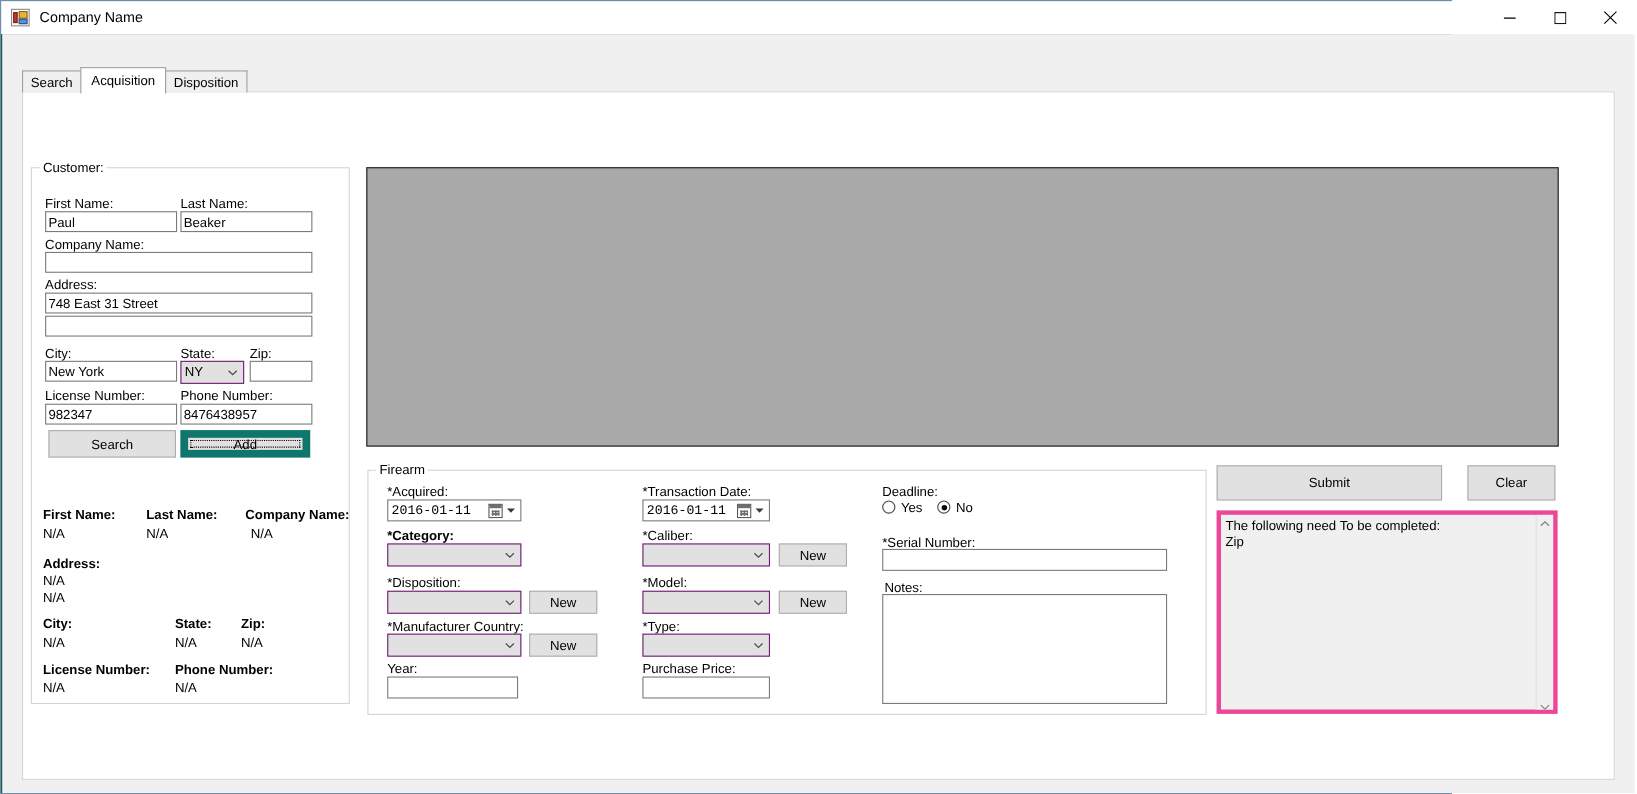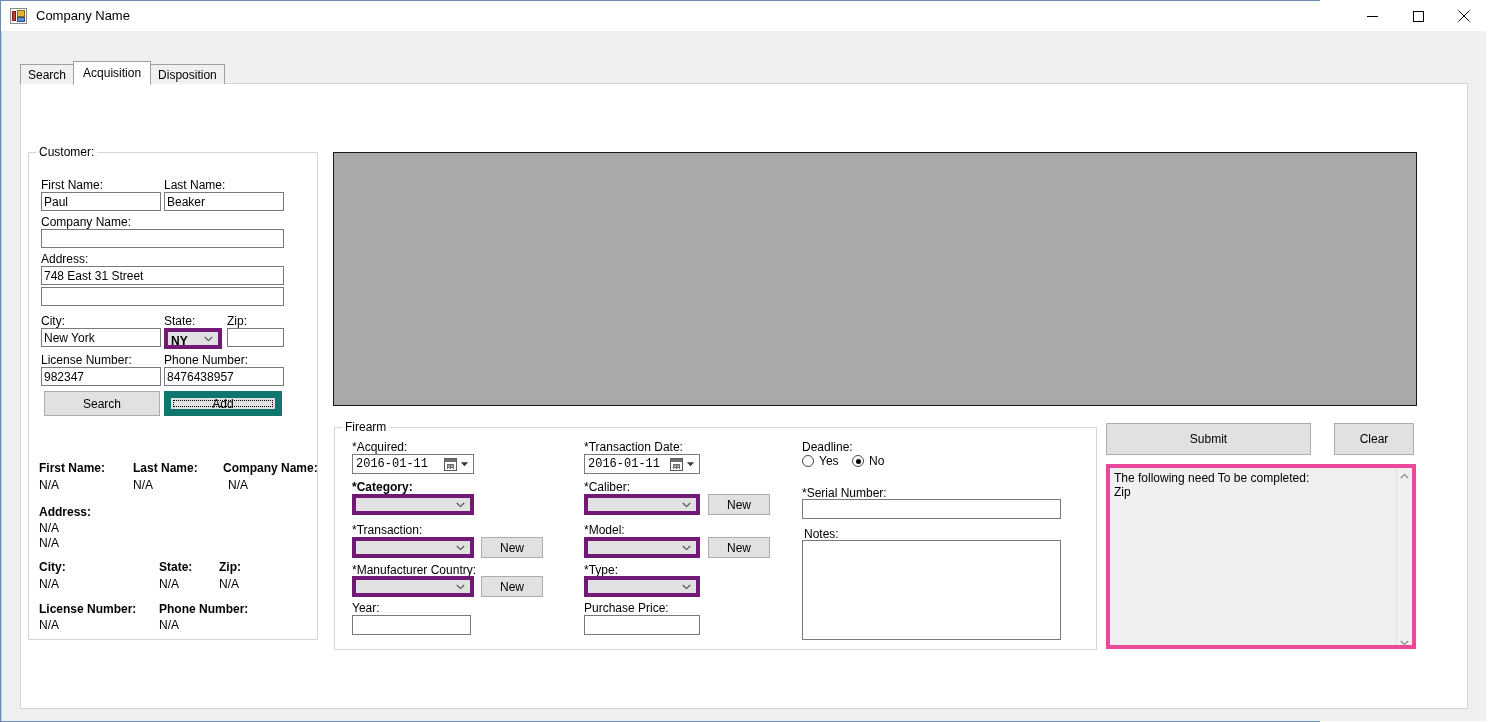--- a/index.html
+++ b/index.html
@@ -16,21 +16,21 @@
     overflow: hidden;
   }
 
   
   .window {
     position: absolute;
     left: 0; top: 0;
     width: 1320px; height: 722px;
     box-sizing: border-box;
     border: 1px solid #6a8cb5;
-    background: #f0abfc;
+    background: #14532d;
   }
 
   
   .titlebar {
     position: absolute;
     left: 0; top: 0;
     width: 1486px; height: 30px;
     background: #ffffff;
     display: flex;
     align-items: center;
@@ -161,28 +161,27 @@
     color: #000;
     padding: 0 2px;
     line-height: 18px;
     white-space: nowrap;
     overflow: hidden;
   }
   .combo {
     position: absolute;
     box-sizing: border-box;
     background: #e1e1e1;
-    border: 4px solid #701a75;
+    border: 1px solid #701a75;
     font-size: 12px;
     color: #000;
     padding: 0 3px;
     line-height: 19px;
     white-space: nowrap;
     overflow: hidden;
-    font-weight: bold;
   }
   .combo .chev {
     position: absolute;
     right: 5px; top: 50%;
     transform: translateY(-50%);
     width: 9px; height: 6px;
   }
   .btn {
     position: absolute;
     box-sizing: border-box;
@@ -492,21 +491,21 @@
         </div>
 
         <div class="lbl" style="left:331px; top:396px;font-weight:bold;">*Category:</div>
         <div class="combo" style="left:331px; top:410px; width:122px; height:21px;">
           <span></span>
           <svg class="chev" viewBox="0 0 9 6">
             <polyline points="0.8,1 4.5,4.6 8.2,1" fill="none" stroke="#4a4a4a" stroke-width="1.1"></polyline>
           </svg>
         </div>
 
-        <div class="lbl" style="left:331px; top:439px;">*Transaction:</div>
+        <div class="lbl" style="left:331px; top:439px;">*Disposition:</div>
         <div class="combo" style="left:331px; top:453px; width:122px; height:21px;">
           <span></span>
           <svg class="chev" viewBox="0 0 9 6">
             <polyline points="0.8,1 4.5,4.6 8.2,1" fill="none" stroke="#4a4a4a" stroke-width="1.1"></polyline>
           </svg>
         </div>
         <div class="btn" style="left:460px; top:453px; width:62px; height:21px;">New</div>
 
         <div class="lbl" style="left:331px; top:479px;">*Manufacturer Country:</div>
         <div class="combo" style="left:331px; top:492px; width:122px; height:21px;">

